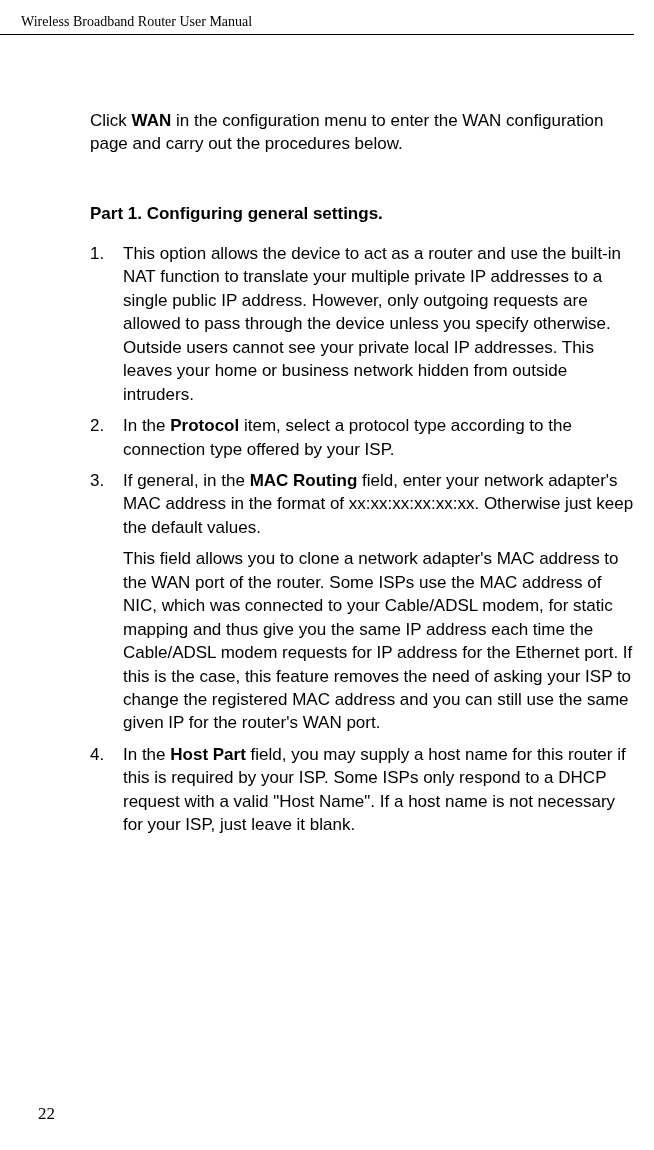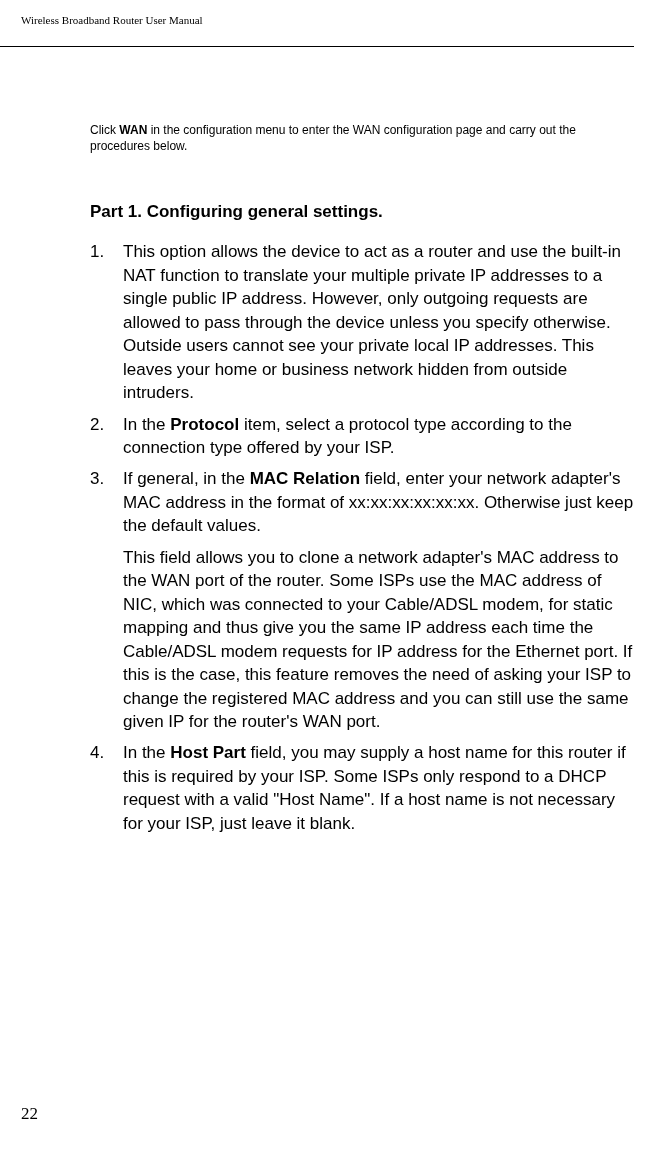--- a/index.html
+++ b/index.html
@@ -13,36 +13,36 @@
       background: #fff;
       font-family: Arial, Helvetica, sans-serif;
       color: #000;
       position: relative;
     }
     .page {
       padding: 0;
     }
     .header-title {
       font-family: "Times New Roman", Times, serif;
-      font-size: 11px;
-      padding: 14px 0 20px 21px;
+      font-size: 14px;
+      padding: 14px 0 4px 21px;
       border-bottom: 1.5px solid #000;
       margin-right: 20px;
     }
     .content {
       padding: 75px 20px 0 90px;
     }
     .section-title {
       font-size: 23px;
       font-weight: normal;
       margin-bottom: 18px;
       font-family: Arial, Helvetica, sans-serif;
     }
     .intro-text {
-      font-size: 12px;
+      font-size: 17px;
       line-height: 1.35;
       margin-bottom: 16px;
     }
     .bold {
       font-weight: bold;
     }
     .part-title {
       font-size: 17px;
       font-weight: bold;
       margin-bottom: 18px;
@@ -59,21 +59,21 @@
       position: absolute;
       left: 0;
       top: 0;
     }
     .para {
       margin-bottom: 8px;
     }
     .page-number {
       position: absolute;
       bottom: 26px;
-      left: 21px;
+      left: 38px;
       font-family: "Times New Roman", Times, serif;
       font-size: 17px;
     }
   </style>
 </head>
 <body>
 
 <div class="page">
   <div class="header-title">Wireless Broadband Router User Manual</div>
 
@@ -93,21 +93,21 @@
     <div class="list-item">
       <span class="list-number">2.</span>
       <div class="para">
         <span>In the </span><span class="bold">Protocol</span><span> item, select a protocol type according to the connection type offered by your ISP.</span>
       </div>
     </div>
 
     <div class="list-item">
       <span class="list-number">3.</span>
       <div class="para">
-        <span>If general, in the </span><span class="bold">MAC Relation</span><span> field, enter your network adapter's MAC address in the format of xx:xx:xx:xx:xx:xx. Otherwise just keep the default values.</span>
+        <span>If general, in the </span><span class="bold">MAC Routing</span><span> field, enter your network adapter's MAC address in the format of xx:xx:xx:xx:xx:xx. Otherwise just keep the default values.</span>
       </div>
       <div class="para">This field allows you to clone a network adapter's MAC address to the WAN port of the router. Some ISPs use the MAC address of NIC, which was connected to your Cable/ADSL modem, for static mapping and thus give you the same IP address each time the Cable/ADSL modem requests for IP address for the Ethernet port. If this is the case, this feature removes the need of asking your ISP to change the registered MAC address and you can still use the same given IP for the router's WAN port.</div>
     </div>
 
     <div class="list-item">
       <span class="list-number">4.</span>
       <div class="para">
         <span>In the </span><span class="bold">Host Part</span><span> field, you may supply a host name for this router if this is required by your ISP. Some ISPs only respond to a DHCP request with a valid "Host Name". If a host name is not necessary for your ISP, just leave it blank.</span>
       </div>
     </div>

